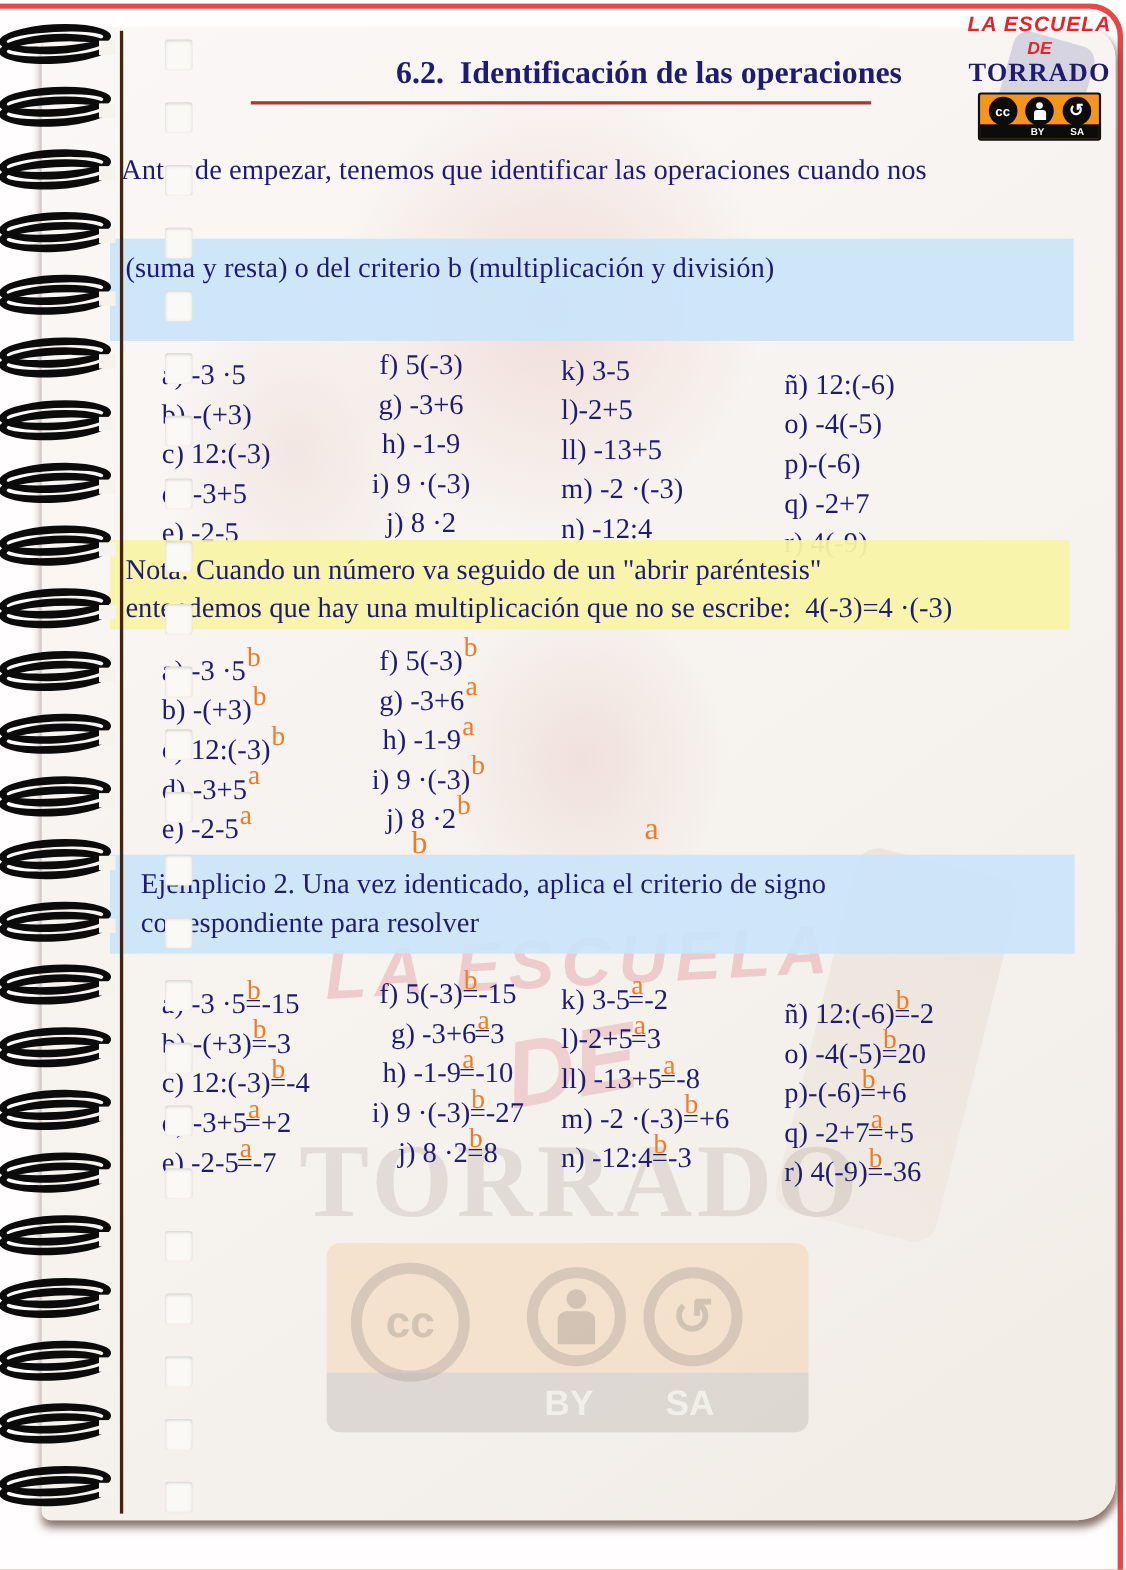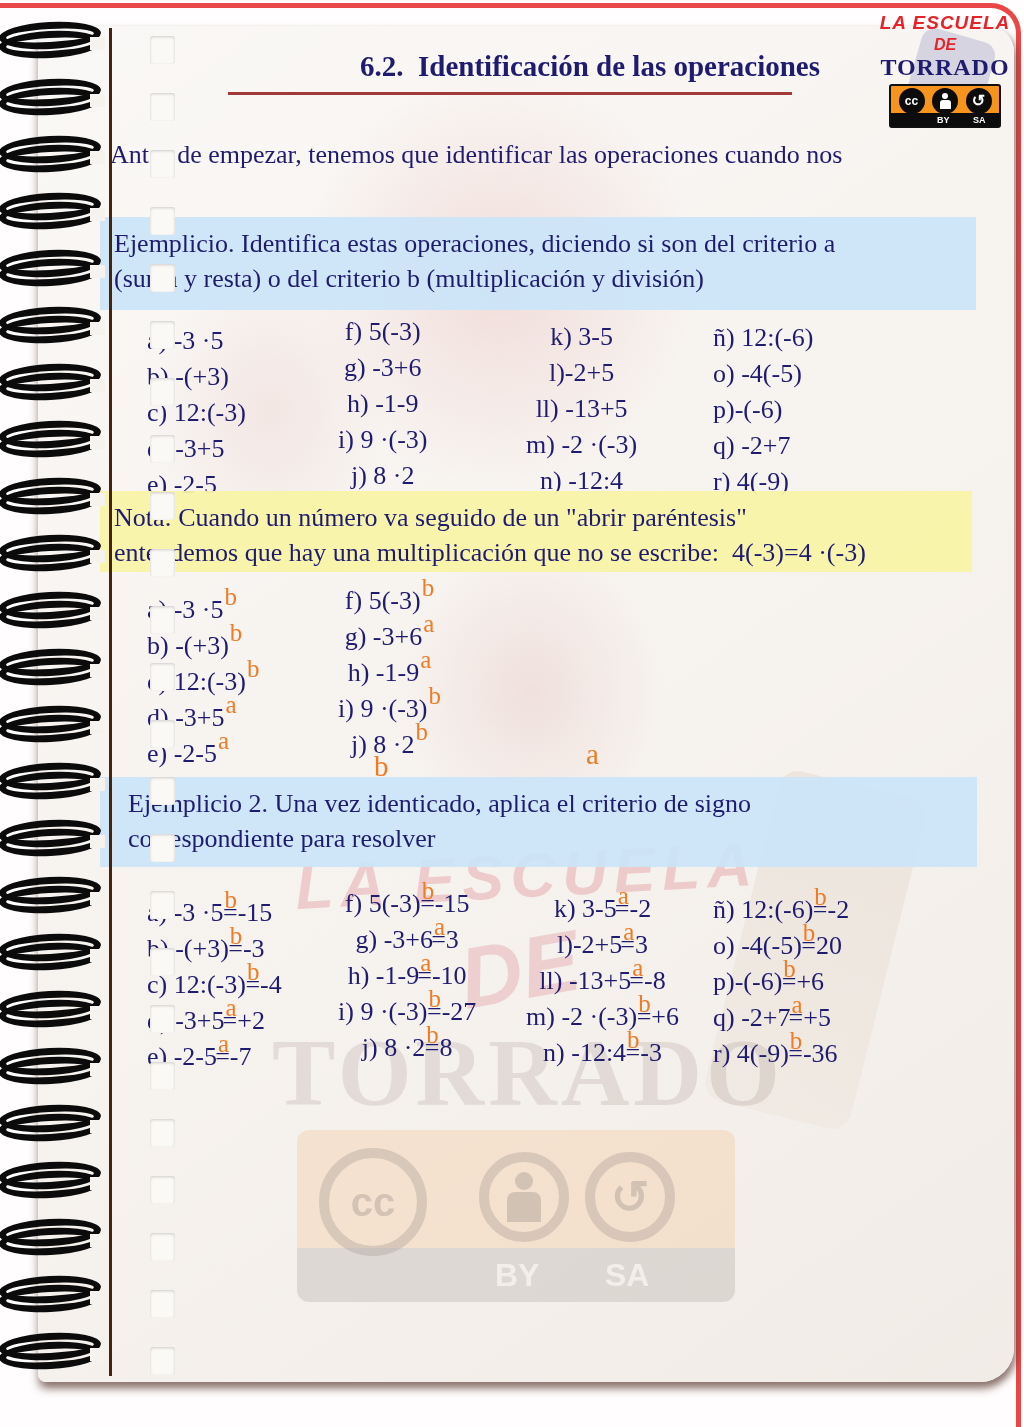--- a/index.html
+++ b/index.html
@@ -104,22 +104,22 @@
   .box-yellow{background:rgba(248,243,166,.95);}
   .example1{top:217px;width:876px;height:93px;}
   .note{top:491px;width:872px;height:81px;}
   .example2{top:777px;width:877px;height:90px;padding-left:28px;}
   
   .ex-list{position:absolute;left:0;width:1024px;height:195px;z-index:20;}
   .list-plain{top:314px;} .list-answers{top:583px;} .list-results{top:886px;}
   .ex-col{position:absolute;top:0;}
   .ex-col.c0{left:147px;margin-top:9px;}
   .ex-col.c1{left:338px;margin-top:0;text-align:center;}
-  .ex-col.c2{left:526px;margin-top:5px;text-align:center;}
-  .ex-col.c3{left:713px;margin-top:6px;}
+  .ex-col.c2{left:510px;margin-top:5px;}
+  .ex-col.c3{left:713px;margin-top:18px;}
   .ex-item{height:36px;line-height:36px;font-size:26px;color:var(--ink-navy,#1f1c70);white-space:pre;}
   .ex-sup{position:relative;top:-13px;left:1px;color:var(--answer-orange,#ee7c26);
     font-size:25px;line-height:0;}
   .ex-sup.tight{margin-right:-13px;}
   .ex-res{color:var(--ink-navy,#1f1c70);}
   .stray{position:absolute;z-index:21;color:var(--answer-orange,#ee7c26);font-size:29px;}
   .stray-b{left:374px;top:750px;}
   .stray-a{left:586px;top:738px;}
 </style>
 </head>
@@ -300,21 +300,20 @@
     <div class="badge-by">BY</div>
     <div class="badge-sa">SA</div>
   </div>
 </div>
 
 <div class="intro">
   <div class="line">Antes de empezar, tenemos que identificar las operaciones cuando nos</div>
 </div>
 
 <div class="callout box-blue example1">
-  <div class="line">Ejemplicio. Identifica estas operaciones, diciendo si son del criterio a</div>
   <div class="line">(suma y resta) o del criterio b (multiplicación y división)</div>
 </div>
 
 <div class="ex-list list-plain">
     <div class="ex-col c0">
       <div class="ex-item"><span>a) -3 ·5</span></div>
       <div class="ex-item"><span>b) -(+3)</span></div>
       <div class="ex-item"><span>c) 12:(-3)</span></div>
       <div class="ex-item"><span>d) -3+5</span></div>
       <div class="ex-item"><span>e) -2-5</span></div>

